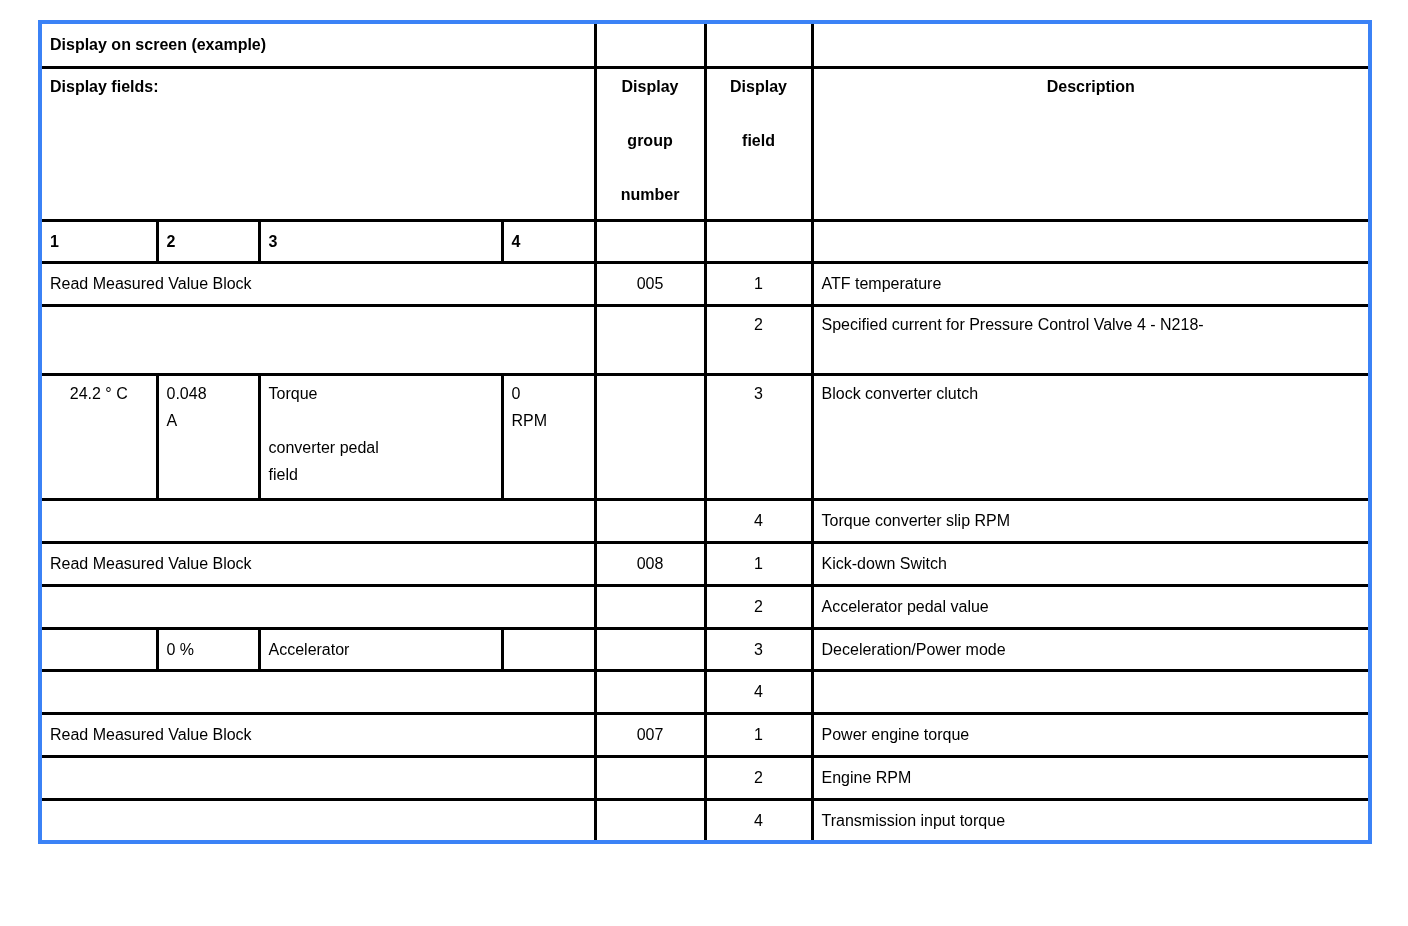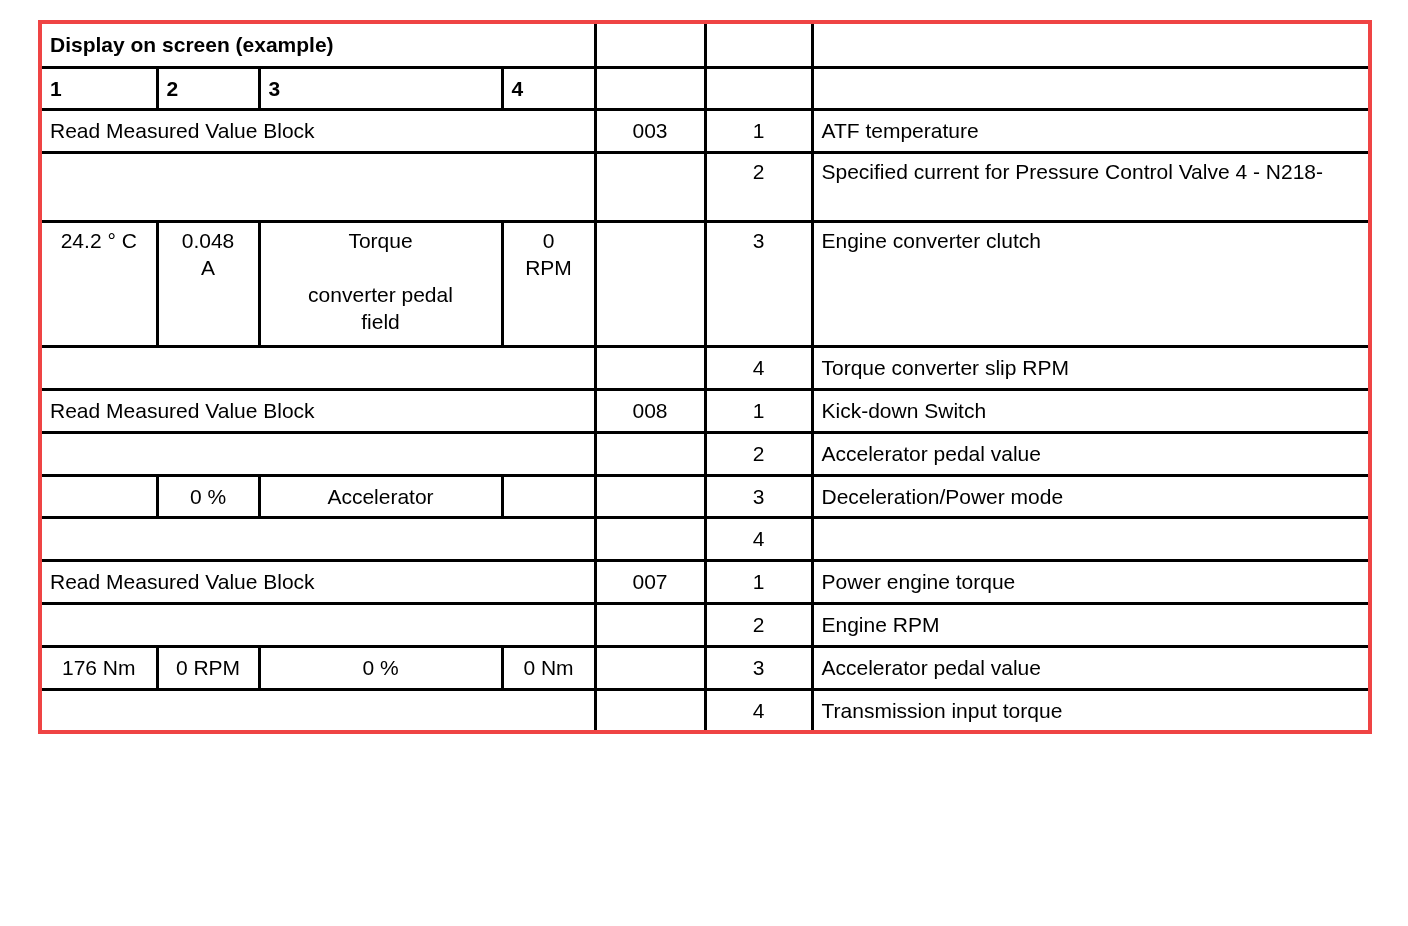--- a/index.html
+++ b/index.html
@@ -9,34 +9,34 @@
     position: relative;
     font-family: "Liberation Sans", sans-serif;
     color: #000;
     -webkit-font-smoothing: none;
   }
   table.mvb {
     position: absolute; left: 38px; top: 20px;
     width: 1330px;
     border-collapse: collapse;
     table-layout: fixed;
-    font-size: 21px;
+    font-size: 16px;
     line-height: 27px;
-    border: 4px solid #ef4444;
+    border: 4px solid #3b82f6;
   }
   td {
     border: 3px solid #000;
     vertical-align: middle;
     padding: 4px 8px;
     overflow: hidden;
     word-wrap: break-word;
   }
   .b { font-weight: bold; }
   .c { text-align: center; }
-  .r { text-align: center; }
+  .r { text-align: left; }
   .l { text-align: left; }
   .top { vertical-align: top; }
   .ln { min-height: 27px; }
   tr.h45  { height: 45px; }
   tr.h153 { height: 153px; }
   tr.h42  { height: 42px; }
   tr.h43  { height: 43px; }
   tr.h69  { height: 69px; }
   tr.h125 { height: 125px; }
 </style>
@@ -55,34 +55,50 @@
   </colgroup>
 
   <tbody>
       <tr class="h45">
     <td colspan="4" class="b l">Display on screen (example)</td>
     <td></td>
     <td></td>
     <td></td>
   </tr>
 
+  <tr class="h153">
+    <td colspan="4" class="b l top">Display fields:</td>
+    <td class="b c top">
+      <div class="ln">Display</div>
+      <div class="ln"></div>
+      <div class="ln">group</div>
+      <div class="ln"></div>
+      <div class="ln">number</div>
+    </td>
+    <td class="b c top">
+      <div class="ln">Display</div>
+      <div class="ln"></div>
+      <div class="ln">field</div>
+    </td>
+    <td class="b c top">Description</td>
+  </tr>
 
   <tr class="h42">
     <td class="b l">1</td>
     <td class="b l">2</td>
     <td class="b l">3</td>
     <td class="b l">4</td>
     <td></td>
     <td></td>
     <td></td>
   </tr>
 
   <tr class="h43">
     <td colspan="4" class="l">Read Measured Value Block</td>
-    <td class="c">003</td>
+    <td class="c">005</td>
     <td class="c">1</td>
     <td class="l">ATF temperature</td>
   </tr>
   <tr class="h69">
     <td colspan="4"></td>
     <td></td>
     <td class="c top">2</td>
     <td class="l top">Specified current for Pressure Control Valve 4 - N218-</td>
   </tr>
   <tr class="h125">
@@ -96,21 +112,21 @@
       <div class="ln"></div>
       <div class="ln">converter pedal</div>
       <div class="ln">field</div>
     </td>
     <td class="r top">
       <div class="ln">0</div>
       <div class="ln">RPM</div>
     </td>
     <td></td>
     <td class="c top">3</td>
-    <td class="l top">Engine converter clutch</td>
+    <td class="l top">Block converter clutch</td>
   </tr>
   <tr class="h43">
     <td colspan="4"></td>
     <td></td>
     <td class="c">4</td>
     <td class="l">Torque converter slip RPM</td>
   </tr>
 
   <tr class="h43">
     <td colspan="4" class="l">Read Measured Value Block</td>
@@ -146,28 +162,19 @@
     <td class="c">1</td>
     <td class="l">Power engine torque</td>
   </tr>
   <tr class="h43">
     <td colspan="4"></td>
     <td></td>
     <td class="c">2</td>
     <td class="l">Engine RPM</td>
   </tr>
   <tr class="h43">
-    <td class="c">176 Nm</td>
-    <td class="c">0 RPM</td>
-    <td class="r">0 %</td>
-    <td class="r">0 Nm</td>
-    <td></td>
-    <td class="c">3</td>
-    <td class="l">Accelerator pedal value</td>
-  </tr>
-  <tr class="h43">
     <td colspan="4"></td>
     <td></td>
     <td class="c">4</td>
     <td class="l">Transmission input torque</td>
   </tr>
 </tbody>
   </table>
 
 </body></html>

